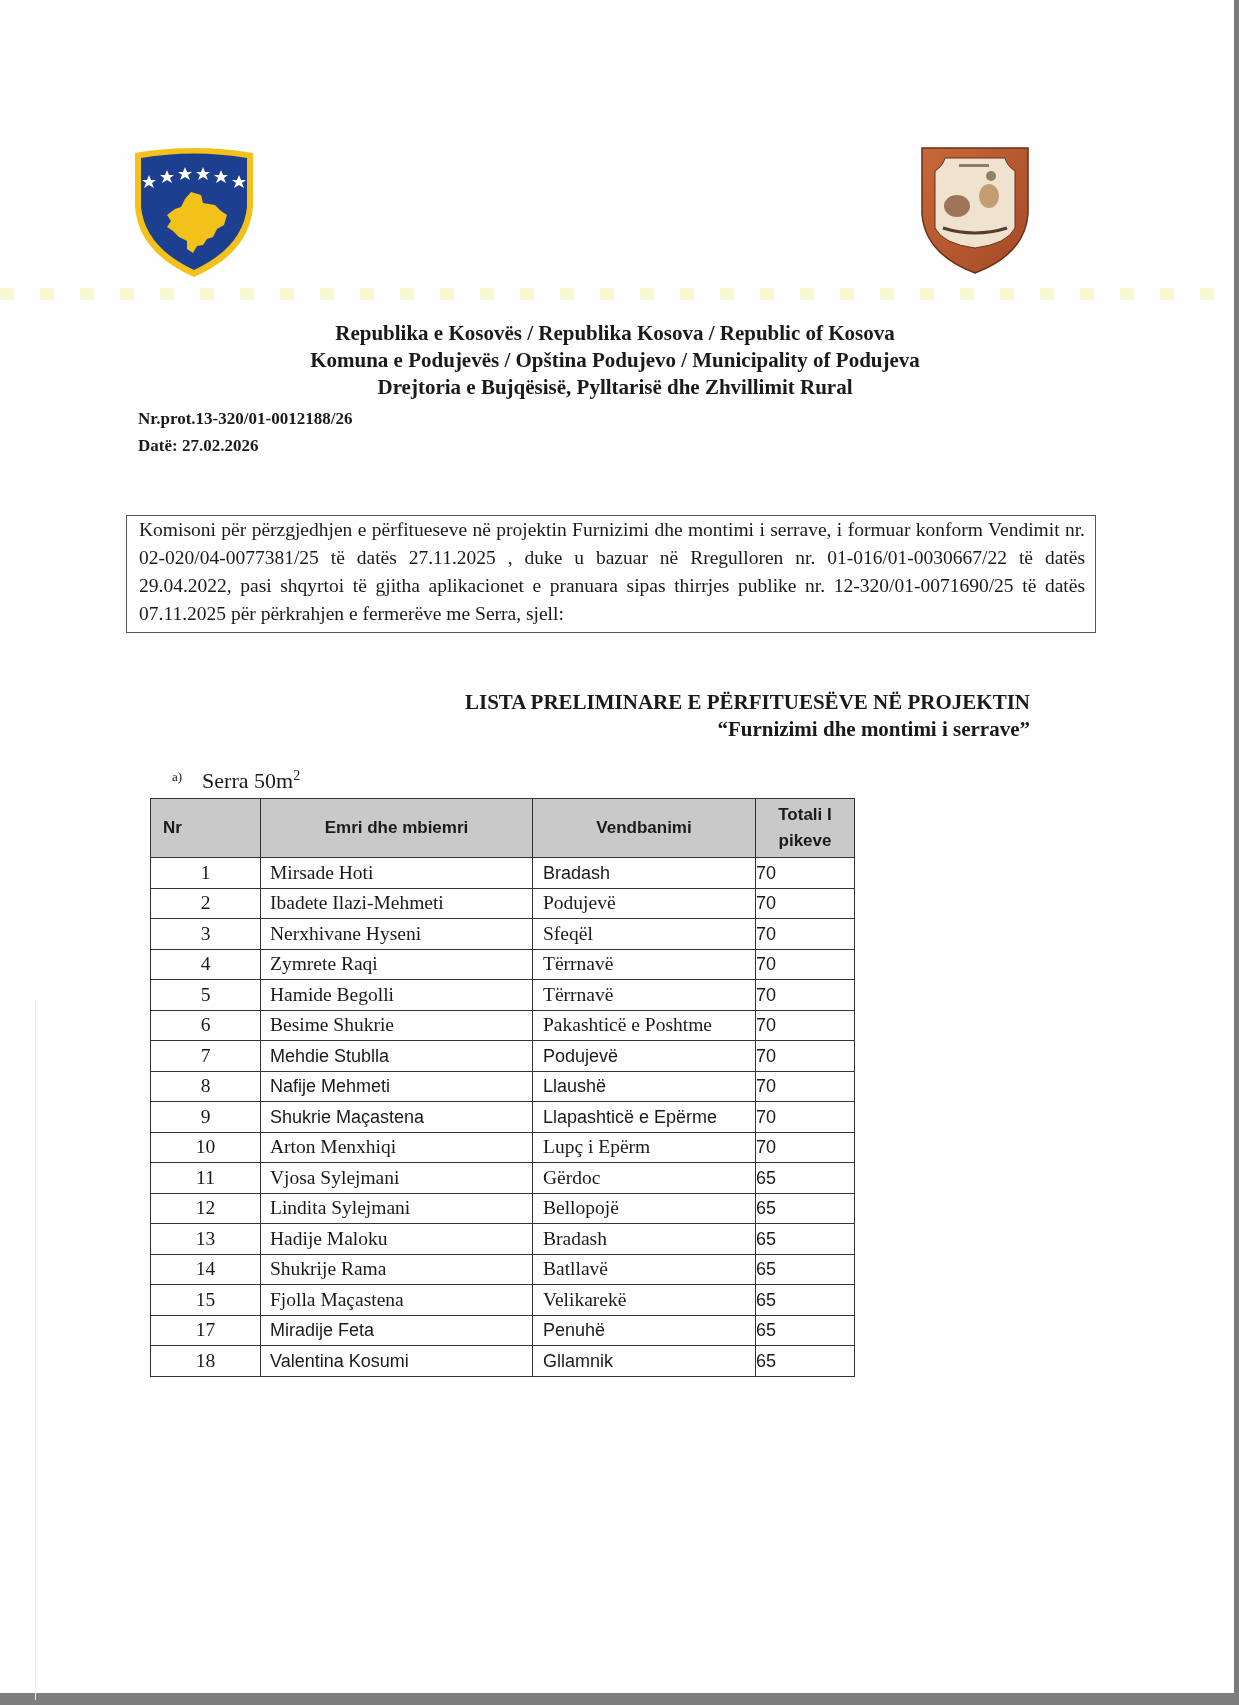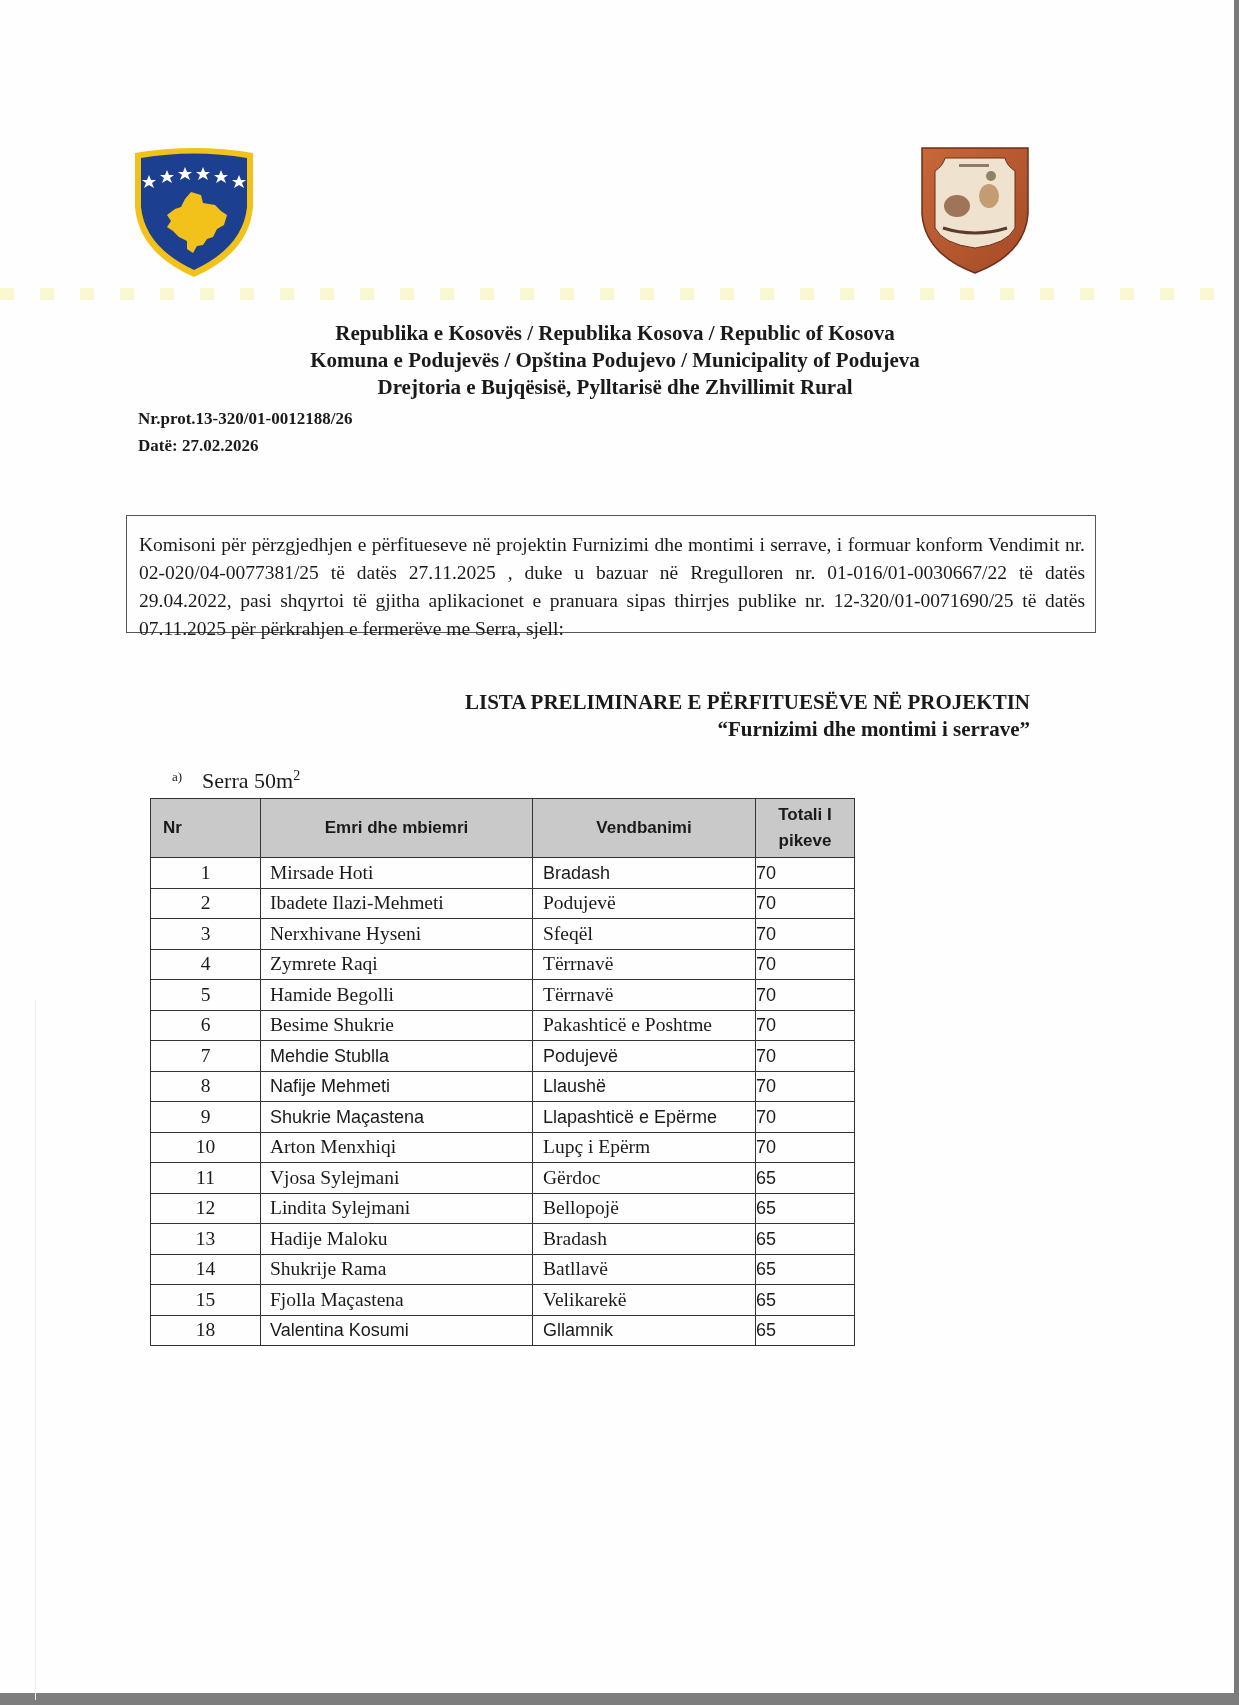--- a/index.html
+++ b/index.html
@@ -16,21 +16,21 @@
 
   .logo { position: absolute; }
   .logo-left { left: 131px; top: 145px; width: 126px; height: 134px; }
   .logo-right { left: 919px; top: 144px; width: 112px; height: 131px; }
 
   .header-lines { position: absolute; left: 200px; top: 296px; width: 830px; text-align: center;
     font-weight: bold; font-size: 21px; line-height: 27px; margin-top: 24px; }
   .ref { position: absolute; left: 138px; top: 405px; font-weight: bold; font-size: 17px; line-height: 27px; }
 
   .intro-box { position: absolute; left: 126px; top: 515px; width: 970px; height: 118px;
-    border: 1px solid #555; box-sizing: border-box; padding: 15px 10px 0 12px;
+    border: 1px solid #555; box-sizing: border-box; padding: 0 10px 0 12px;
     font-size: 19.5px; line-height: 28px; text-align: justify; }
 
   .title { position: absolute; left: 200px; top: 689px; width: 830px; text-align: right;
     font-weight: bold; font-size: 21px; line-height: 27px; }
 
   .subhead { position: absolute; left: 172px; top: 768px; font-size: 22px; }
   .subhead .marker { font-size: 13px; vertical-align: 7px; margin-right: 20px; }
   .subhead sup { font-size: 14px; }
 
   table.list { position: absolute; left: 150px; top: 798px; width: 689px;
@@ -207,19 +207,25 @@
         <td class="c-place">Batllavë</td>
         <td class="c-total">65</td>
       </tr>
       <tr>
         <td class="c-nr">15</td>
         <td class="c-name">Fjolla Maçastena</td>
         <td class="c-place">Velikarekë</td>
         <td class="c-total">65</td>
       </tr>
       <tr>
+        <td class="c-nr">17</td>
+        <td class="c-name sans">Miradije Feta</td>
+        <td class="c-place sans">Penuhë</td>
+        <td class="c-total">65</td>
+      </tr>
+      <tr>
         <td class="c-nr">18</td>
         <td class="c-name sans">Valentina Kosumi</td>
         <td class="c-place sans">Gllamnik</td>
         <td class="c-total">65</td>
       </tr>
     </tbody>
 </table>
 
 </body></html>

